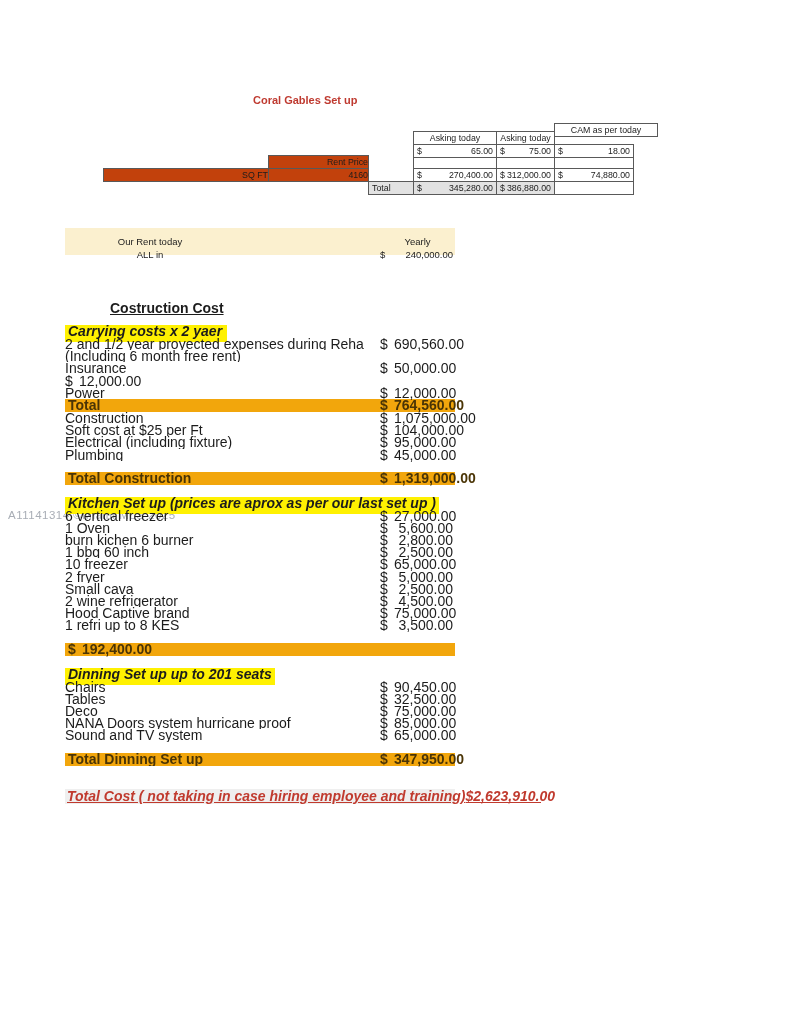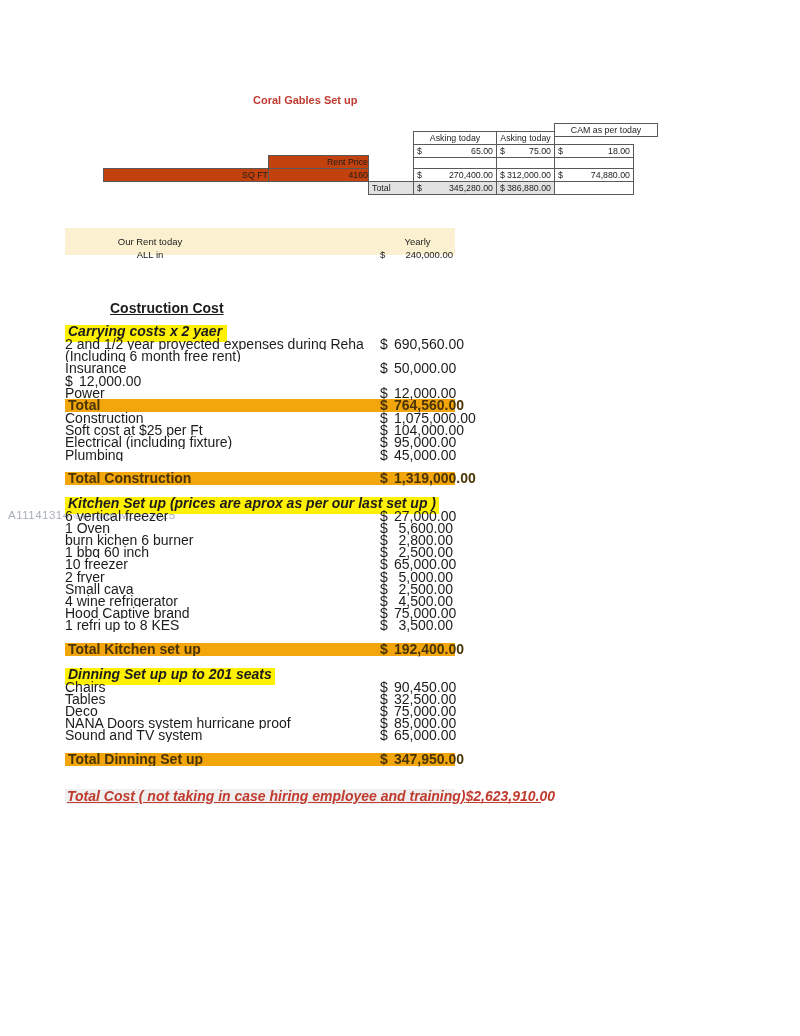--- a/index.html
+++ b/index.html
@@ -230,37 +230,36 @@
       <span class="lbl">2 fryer</span>
       <span class="cur">$</span>
       <span class="amt">5,000.00</span>
     </div>
     <div class="row">
       <span class="lbl">Small cava</span>
       <span class="cur">$</span>
       <span class="amt">2,500.00</span>
     </div>
     <div class="row">
-      <span class="lbl">4 wine refrigerator</span>
+      <span class="lbl">2 wine refrigerator</span>
       <span class="cur">$</span>
       <span class="amt">4,500.00</span>
     </div>
     <div class="row">
       <span class="lbl">Hood Captive brand</span>
       <span class="cur">$</span>
       <span class="amt">75,000.00</span>
     </div>
     <div class="row">
       <span class="lbl">1 refri up to 8 KES</span>
       <span class="cur">$</span>
       <span class="amt">3,500.00</span>
     </div>
     <div class="sp11"></div>
     <div class="row bar">
-      <span class="lbl">Total Kitchen set up</span>
       <span class="cur">$</span>
       <span class="amt">192,400.00</span>
     </div>
 
     <div class="sp12"></div>
     <div class="hl-header">
       <span class="hl w-dinning">Dinning Set up up to 201 seats</span>
     </div>
     <div class="row">
       <span class="lbl">Chairs</span>

